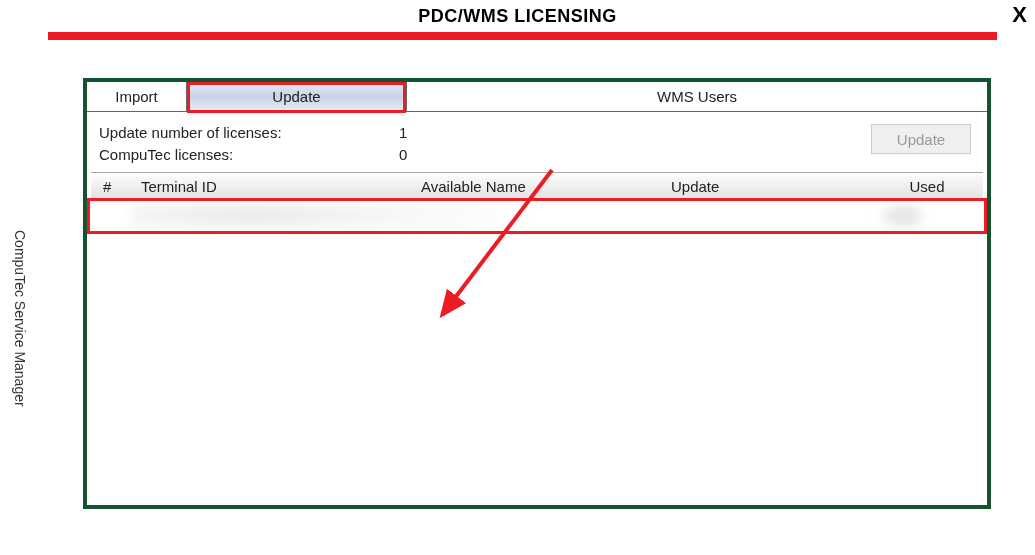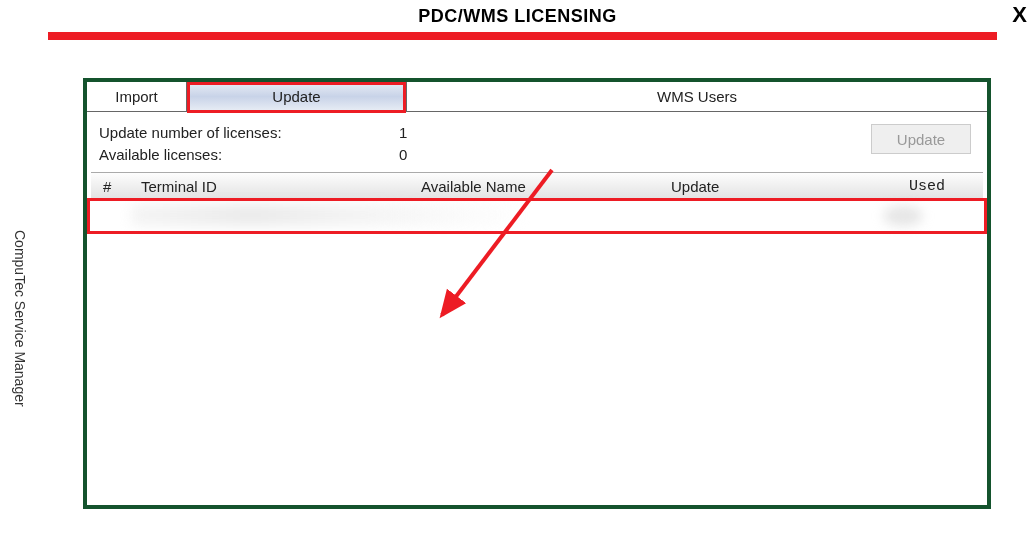--- a/index.html
+++ b/index.html
@@ -146,21 +146,21 @@
       display: flex;
       align-items: center;
       font-size: 15px;
       color: #222;
       margin: 0 4px;
     }
     .col-hash { width: 50px; padding-left: 12px; }
     .col-tid { width: 280px; }
     .col-tname { width: 250px; }
     .col-notes { width: 200px; }
-    .col-used { flex: 1; text-align: center; font-family: Liberation Mono, monospace; }
+    .col-used { flex: 1; text-align: center; }
     .grid-body {
       margin: 0 4px;
       position: relative;
     }
     .grid-row {
       height: 32px;
       background: #fff;
       position: relative;
     }
     .row-highlight {
@@ -222,21 +222,21 @@
         <div class="tab tab-plugins">
           <span>Update</span>
           <div class="tab-highlight"></div>
         </div>
         <div class="tab tab-wms">WMS Users</div>
       </div>
 
       <div class="info-row">
         <div class="info-labels">
           <div class="info-line">Update number of licenses:</div>
-          <div class="info-line">Available licenses:</div>
+          <div class="info-line">CompuTec licenses:</div>
         </div>
         <div class="info-values">
           <div class="info-line">1</div>
           <div class="info-line">0</div>
         </div>
         <button class="update-btn">Update</button>
       </div>
 
       <div class="grid-header">
         <div class="col-hash">#</div>

